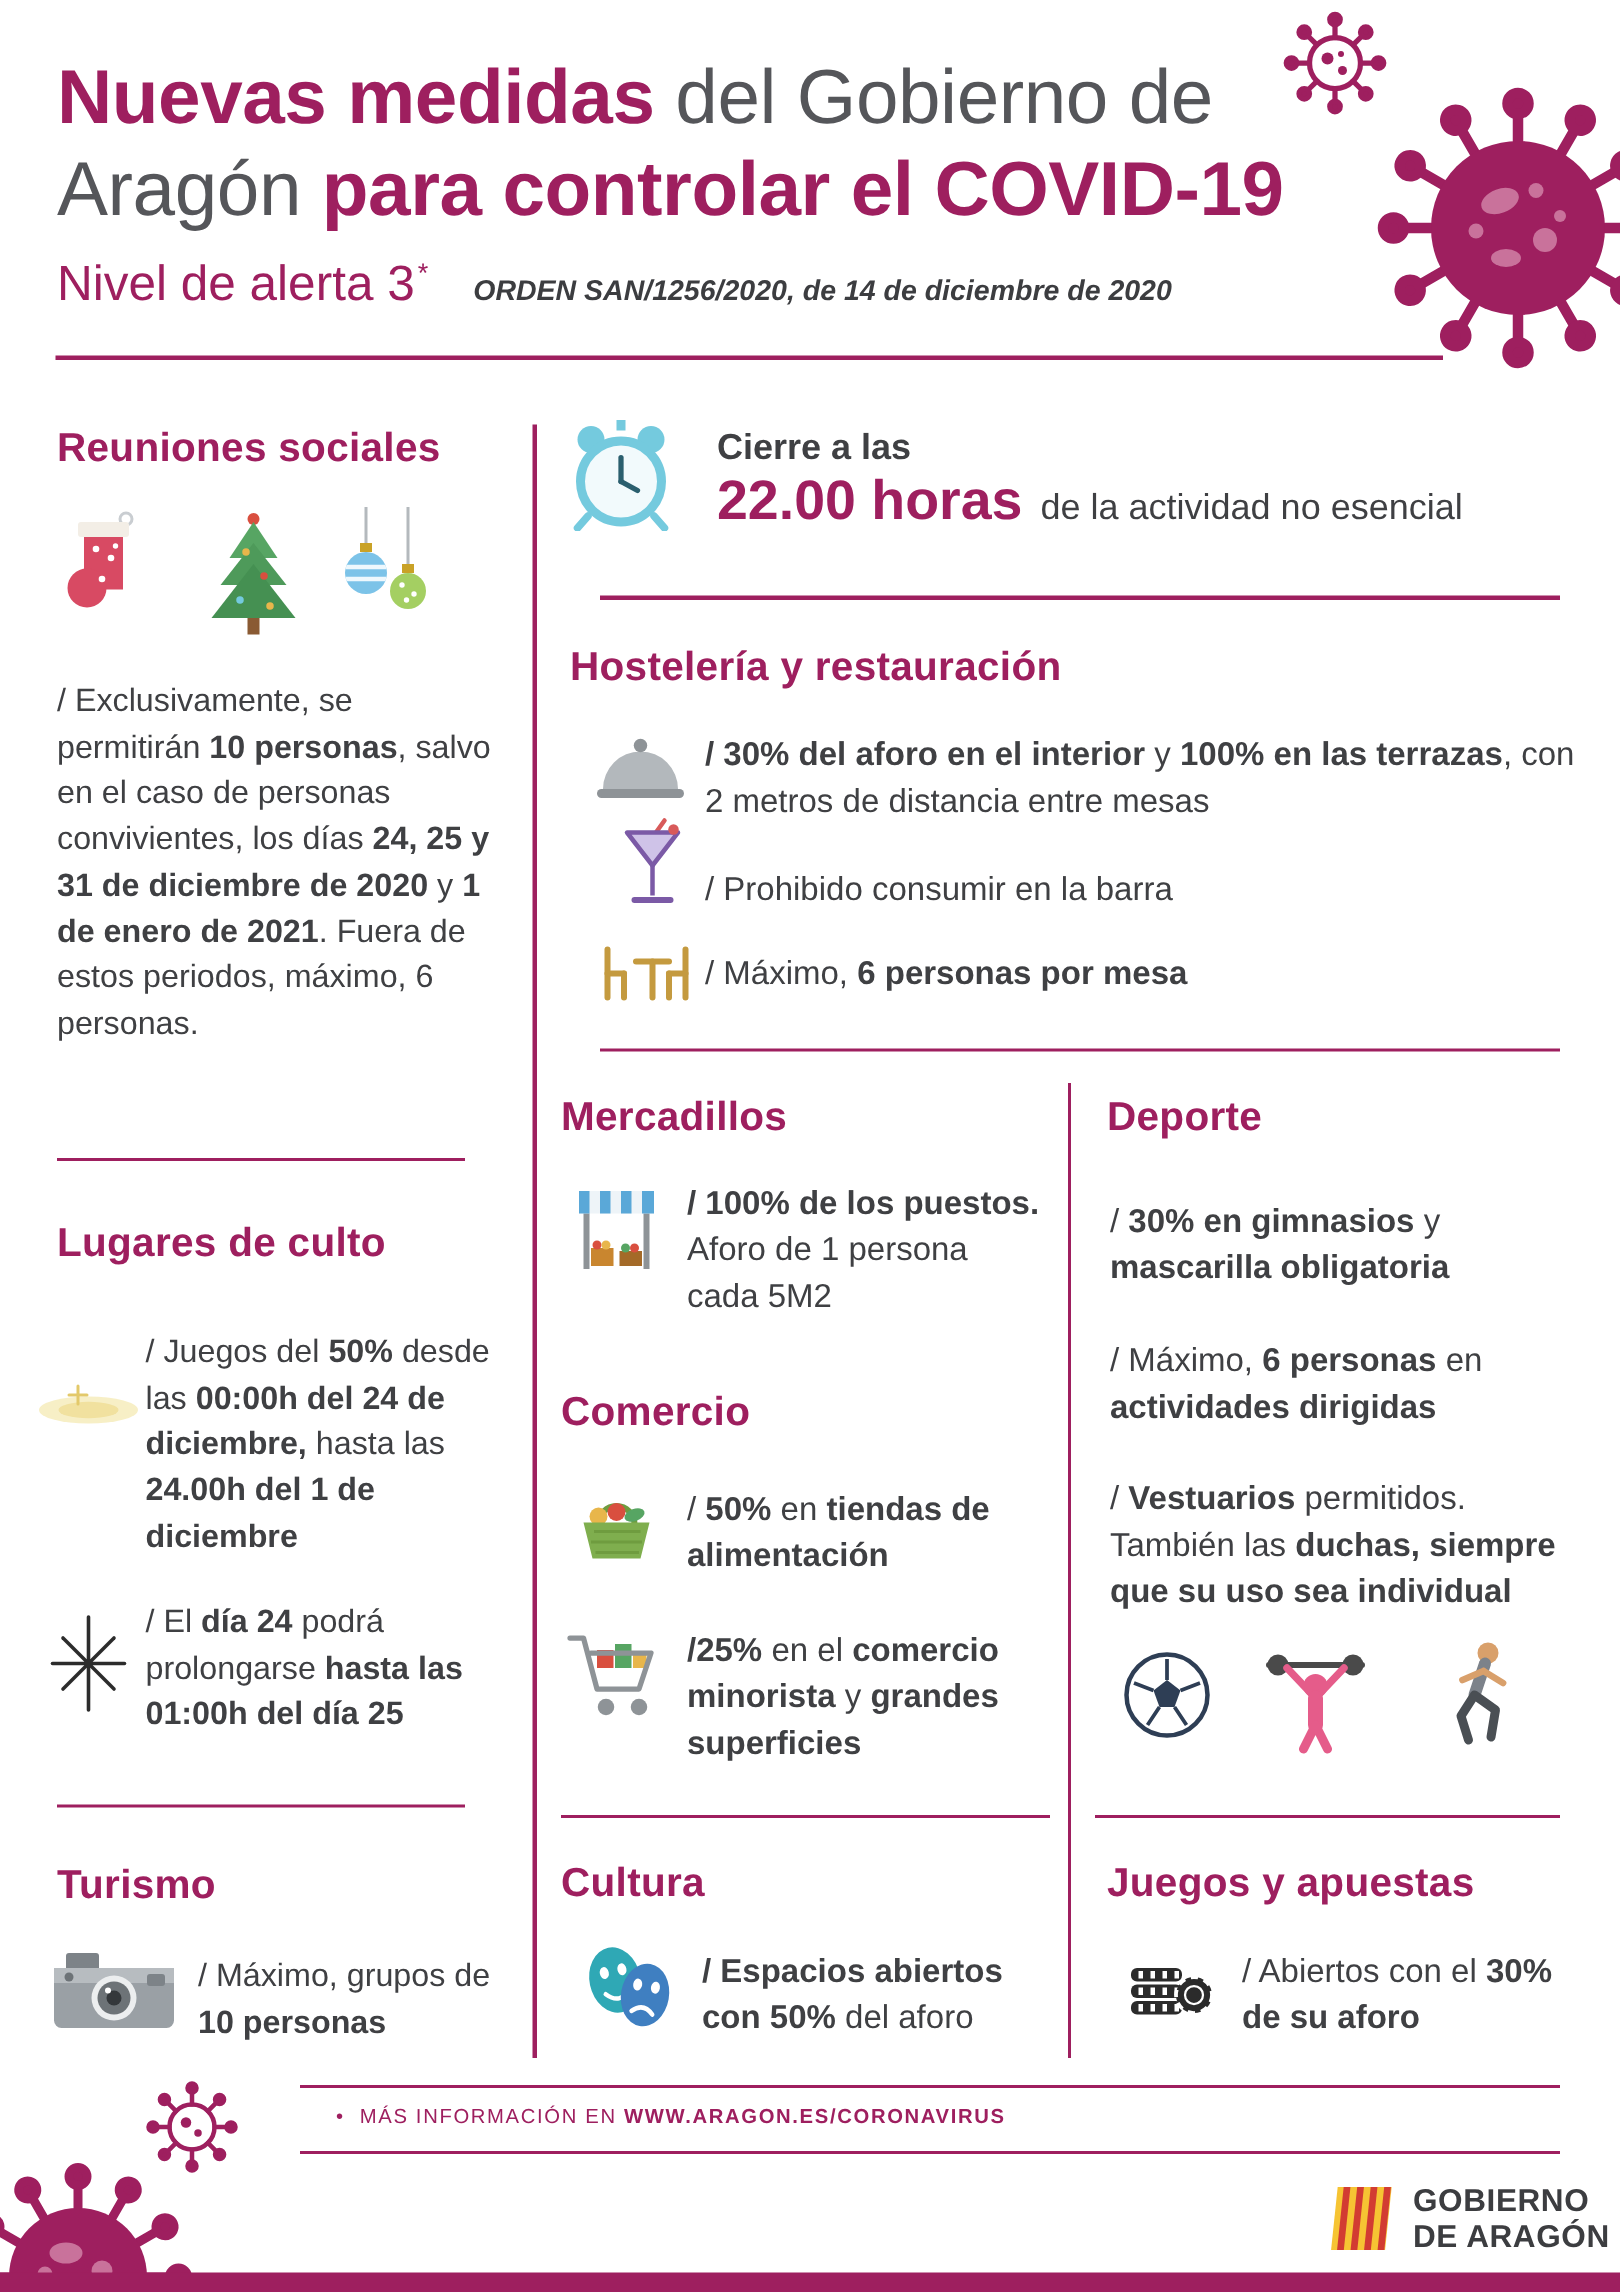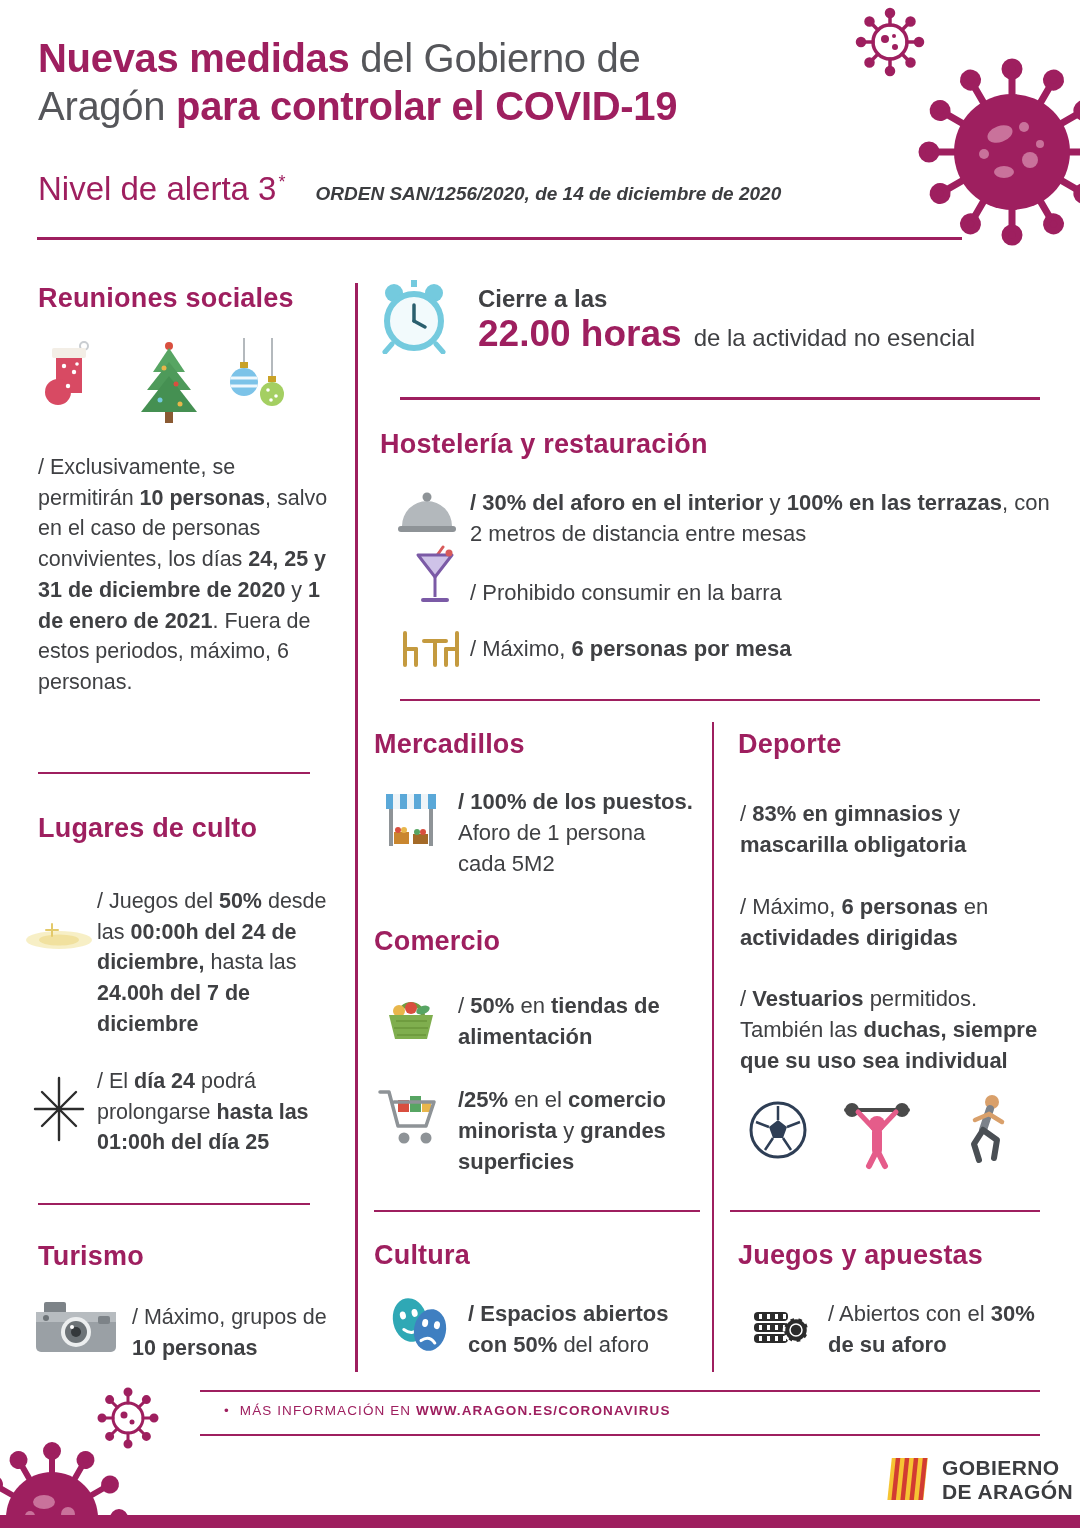--- a/index.html
+++ b/index.html
@@ -4,21 +4,21 @@
 <style>
   :root{ --accent:#9e1f5f; --text:#3f4043; }
   *{margin:0;padding:0;box-sizing:border-box;}
   body{background:#ffffff;font-family:"Liberation Sans",sans-serif;}
   .page{position:relative;width:1080px;height:1528px;background:#fff;color:var(--text);overflow:hidden;}
   .abs{position:absolute;}
   .rule{background:var(--accent);}
   .b{font-weight:700;}
   .accent{color:var(--accent);}
   h2.h2{font-size:27px;font-weight:700;color:var(--accent);letter-spacing:.2px;}
-  .tl{font-size:40px;line-height:1.2;color:#55565a;letter-spacing:-.3px;}
+  .tl{font-size:51px;line-height:1.2;color:#55565a;letter-spacing:-.3px;}
   .alert-level{font-size:33px;color:var(--accent);}
   .alert-level sup{font-size:18px;margin-left:2px;}
   .alert-row{display:flex;align-items:baseline;gap:30px;}
   .order-ref{font-size:19px;font-style:italic;font-weight:700;color:#3c3d40;}
   .body-text{font-size:21.5px;line-height:1.43;}
   .item-text{font-size:22px;line-height:1.42;}
   .cierre-intro{font-size:24px;font-weight:700;}
   .cierre-line2{display:flex;align-items:baseline;gap:12px;}
   .cierre-time{font-size:37px;font-weight:700;color:var(--accent);}
   .cierre-detail{font-size:24px;font-weight:400;}
@@ -148,21 +148,21 @@
   <h2 class="abs h2" style="left:38px;top:813px">Lugares de culto</h2>
 
   <svg class="abs" style="left:22px;top:916px" width="74" height="44" viewBox="0 0 74 44">
     <ellipse cx="37" cy="24" rx="33" ry="9" fill="#f6ecbc" opacity="0.85"></ellipse>
     <ellipse cx="37" cy="24" rx="20" ry="5.5" fill="#efdf9a" opacity="0.9"></ellipse>
     <g stroke="#e3c96a" stroke-width="2" stroke-linecap="round">
       <line x1="30" y1="8" x2="30" y2="20"></line>
         <line x1="24" y1="14" x2="36" y2="14"></line>
     </g>
   </svg>
-  <p class="abs body-text" style="left:97px;top:886px;width:238px"><span>/ Juegos del </span><span class="b">50%</span><span>  desde las </span><span class="b">00:00h del 24 de diciembre,</span><span> hasta las </span><span class="b">24.00h del 7 de diciembre</span></p>
+  <p class="abs body-text" style="left:97px;top:886px;width:238px"><span>/ Juegos del </span><span class="b">50%</span><span>  desde las </span><span class="b">00:00h del 24 de diciembre,</span><span> hasta las </span><span class="b">24.00h del 1 de diciembre</span></p>
 
   <svg class="abs" style="left:28px;top:1076px" width="62" height="66" viewBox="0 0 62 66">
     <g stroke="#2c2c2c" stroke-width="2.4" stroke-linecap="round">
       <line x1="31" y1="2" x2="31" y2="64"></line>
       <line x1="7" y1="33" x2="55" y2="33"></line>
       <line x1="14" y1="16" x2="48" y2="50"></line>
       <line x1="48" y1="16" x2="14" y2="50"></line>
     </g>
     <circle cx="31" cy="33" r="3" fill="#2c2c2c"></circle>
   </svg>
@@ -294,21 +294,21 @@
       <ellipse cx="46" cy="40" rx="16" ry="21" fill="#3f7fc1"></ellipse>
       <ellipse cx="40" cy="34" rx="3" ry="4" fill="#fff"></ellipse>
         <ellipse cx="52" cy="34" rx="3" ry="4" fill="#fff"></ellipse>
       <path d="M39 52 q7 -7 14 0" stroke="#fff" stroke-width="3" fill="none" stroke-linecap="round"></path>
     </g>
   </svg>
   <p class="abs item-text" style="left:468px;top:1298px;width:235px"><span class="b">/ Espacios abiertos con 50% </span><span>del aforo</span></p>
 
   <h2 class="abs h2" style="left:738px;top:729px">Deporte</h2>
 
-  <p class="abs item-text" style="left:740px;top:798px;width:265px"><span>/ </span><span class="b">83% en gimnasios</span><span> y </span><span class="b">mascarilla obligatoria</span></p>
+  <p class="abs item-text" style="left:740px;top:798px;width:265px"><span>/ </span><span class="b">30% en gimnasios</span><span> y </span><span class="b">mascarilla obligatoria</span></p>
   <p class="abs item-text" style="left:740px;top:891px;width:265px"><span>/ Máximo, </span><span class="b">6 personas</span><span> en </span><span class="b">actividades dirigidas</span></p>
   <p class="abs item-text" style="left:740px;top:983px;width:300px"><span>/ </span><span class="b">Vestuarios</span><span> permitidos. También las </span><span class="b">duchas, siempre que su uso sea individual</span></p>
 
   <svg class="abs" style="left:744px;top:1090px" width="290" height="80" viewBox="0 0 290 80">
     <g transform="translate(6,10)">
       <circle cx="28" cy="30" r="27" fill="#fff" stroke="#2e3e55" stroke-width="3"></circle>
       <polygon points="28,20 37,27 33,38 23,38 19,27" fill="#2e3e55"></polygon>
       <path d="M28 20 L28 6 M37 27 L50 22 M33 38 L41 50 M23 38 L15 50 M19 27 L6 22" stroke="#2e3e55" stroke-width="2.5" fill="none"></path>
     </g>
     <g transform="translate(100,4)">

